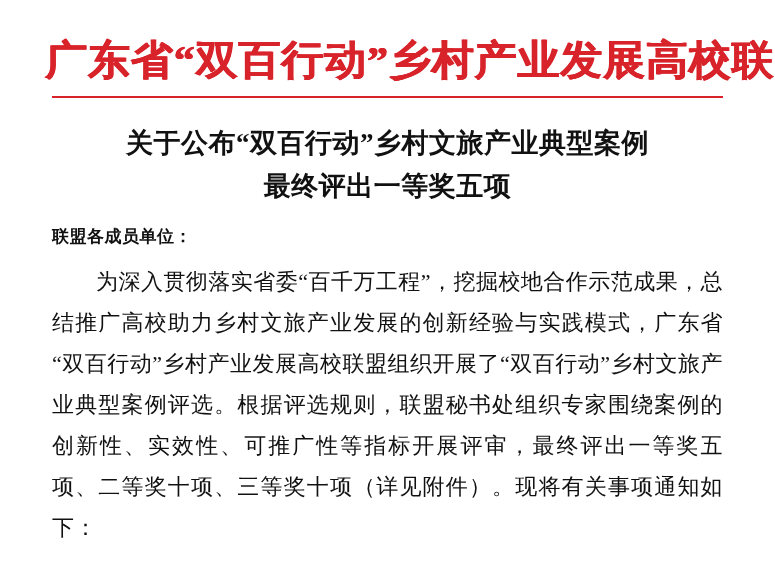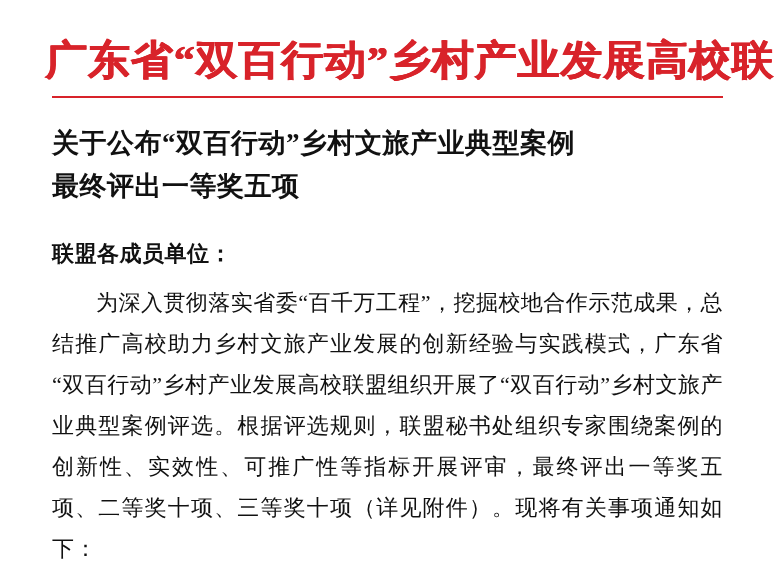--- a/index.html
+++ b/index.html
@@ -43,35 +43,36 @@
   .letterhead-rule {
     margin: 12px auto 0 auto;
     width: 100%;
     height: 2px;
     background: #d8232a;
   }
 
   
   .doc-title {
     margin-top: 24px;
+    text-align: center;
     font-weight: bold;
     font-size: 27px;
     line-height: 1.58;
     color: #111111;
     letter-spacing: 0.5px;
   }
   .doc-title .line {
     display: block;
     white-space: nowrap;
   }
 
   
   .salutation {
-    margin-top: 32px;
-    font-size: 22px;
+    margin-top: 18px;
+    font-size: 17px;
     font-weight: bold;
     color: #111111;
     letter-spacing: 0.5px;
   }
 
   
   .body-text {
     margin-top: 14px;
     font-size: 22px;
     line-height: 1.86;

